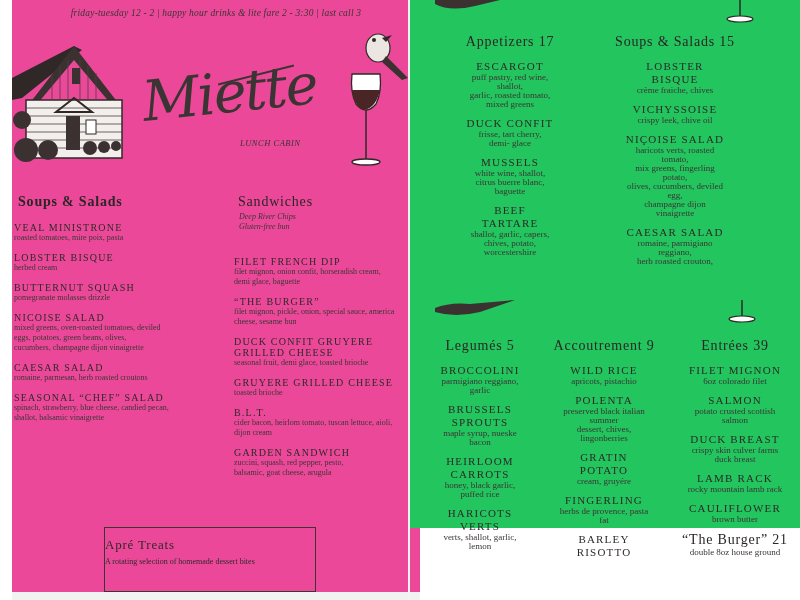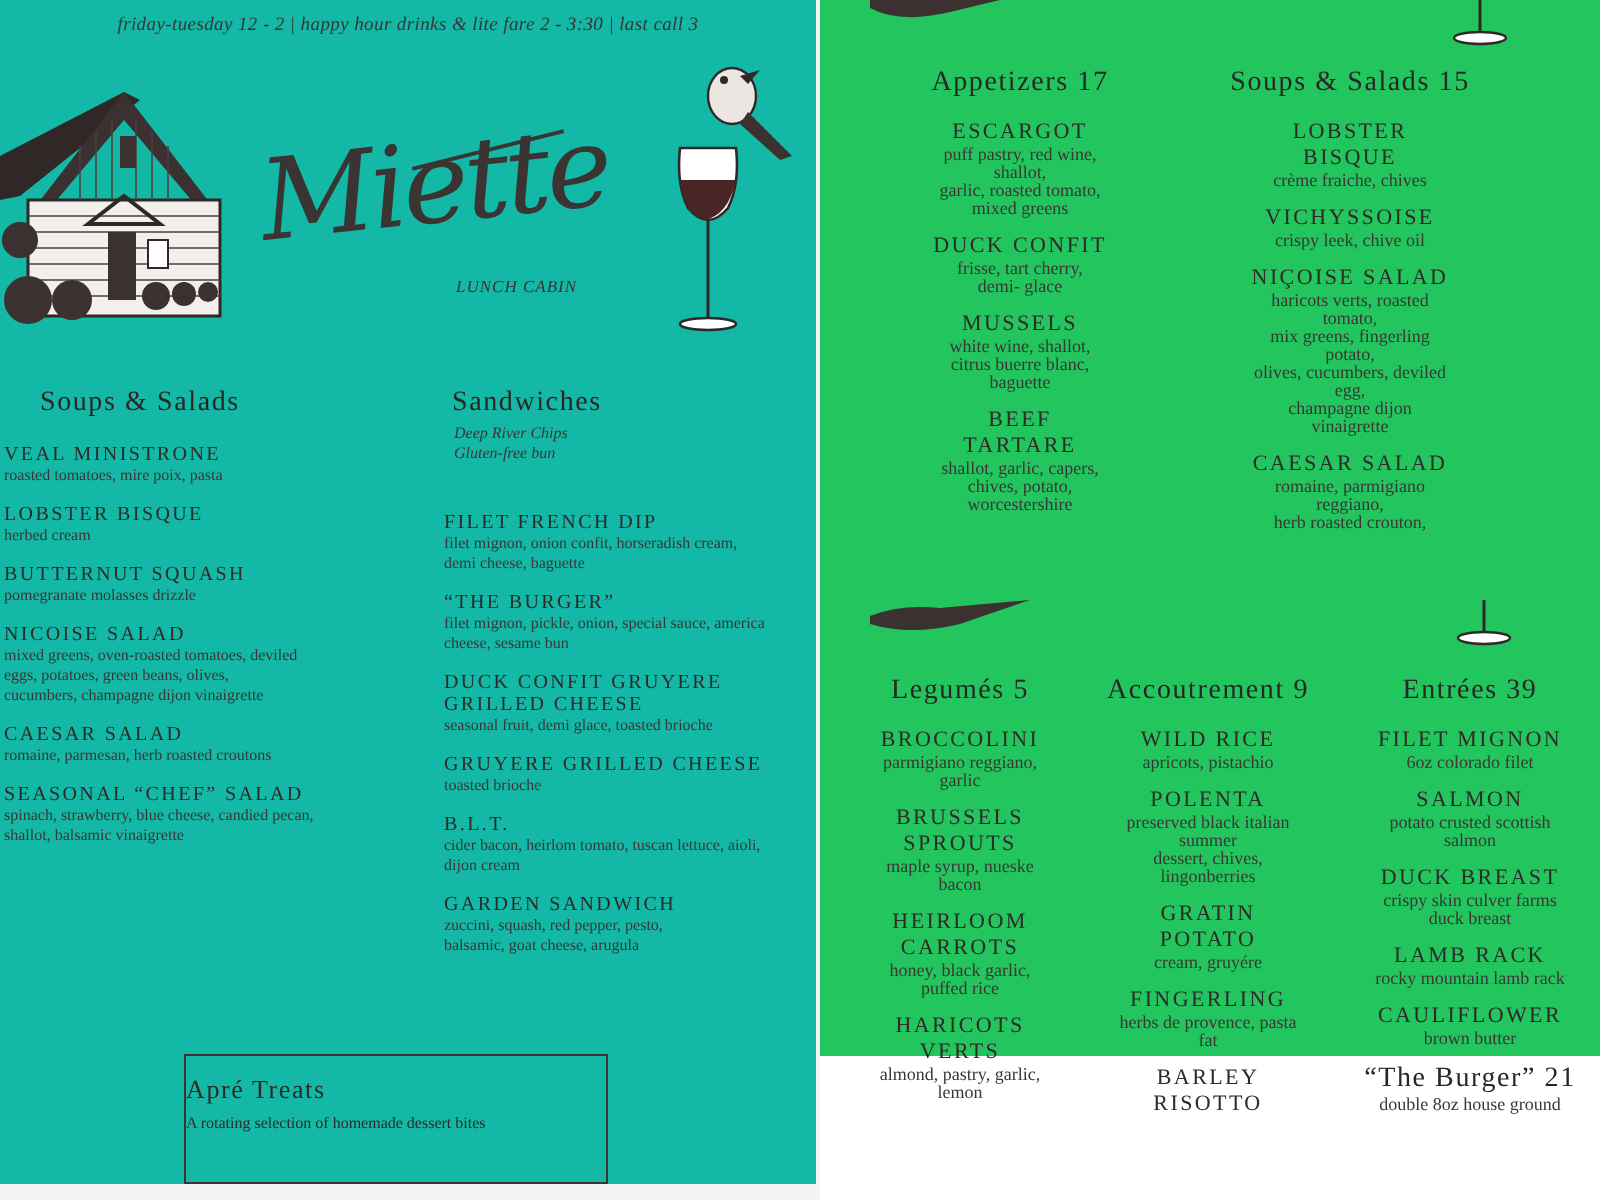--- a/index.html
+++ b/index.html
@@ -1,37 +1,37 @@
 <!DOCTYPE html>
 <html><head>
 <meta charset="utf-8">
 <style>
   * { box-sizing: border-box; margin: 0; padding: 0; }
   html, body { width: 800px; height: 600px; overflow: hidden; background: #ffffff; }
   body { position: relative; font-family: "Liberation Serif", "DejaVu Serif", serif; color: #2e2a28; }
 
-  .page-left { position: absolute; left: 0; top: 0; width: 408px; height: 600px; background: #14b8a6; }
+  .page-left { position: absolute; left: 12px; top: 0; width: 408px; height: 600px; background: #ec4899; }
   .page-right { position: absolute; left: 410px; top: 0; width: 390px; height: 528px; background: #22c55e; }
   .divider { position: absolute; left: 408px; top: 0; width: 2px; height: 600px; background: #f4f4f4; }
   .bottom-strip { position: absolute; left: 0; top: 592px; width: 408px; height: 8px; background: #f2f2f2; }
 
   .hours { position: absolute; top: 8px; left: 0; width: 408px; text-align: center; font-style: italic; font-size: 9.5px; letter-spacing: 0.2px; color: #3a3533; }
 
   .cabin { position: absolute; left: 0; top: 38px; width: 120px; height: 130px; }
   .logo { position: absolute; left: 130px; top: 60px; font-family: "DejaVu Serif", serif; font-style: italic; font-size: 56px; color: #3a3433; letter-spacing: -2px; transform: rotate(-6deg); }
   .logo-bar { position: absolute; left: 205px; top: 74px; width: 78px; height: 2px; background: #3a3433; transform: rotate(-14deg); }
   .subtitle { position: absolute; left: 228px; top: 138px; font-style: italic; font-size: 8.5px; letter-spacing: 0.5px; color: #3a3433; }
   .bird-glass { position: absolute; left: 328px; top: 30px; width: 75px; height: 145px; }
 
   .sec-title { font-size: 14px; letter-spacing: 0.8px; color: #2a2625; }
   .item-name { font-size: 10px; letter-spacing: 1.2px; color: #2e2a28; }
   .item-desc { font-size: 8px; line-height: 10px; color: #3b3635; }
 
   .col-soups { position: absolute; left: 2px; top: 194px; width: 205px; }
-  .col-soups .sec-title { margin-left: 18px; margin-bottom: 12px; }
+  .col-soups .sec-title { margin-left: 4px; margin-bottom: 12px; font-weight: bold; }
   .col-soups .item { margin-bottom: 9px; }
 
   .col-sand { position: absolute; left: 222px; top: 194px; width: 186px; }
   .col-sand .sec-title { margin-left: 4px; margin-bottom: 2px; }
   .col-sand .note { font-style: italic; font-size: 8px; line-height: 10px; margin-left: 5px; color: #3b3635; }
   .col-sand .items { margin-top: 24px; }
   .col-sand .item { margin-bottom: 9px; white-space: nowrap; }
 
   .treats { position: absolute; left: 92px; top: 527px; width: 212px; height: 65px; border: 1.5px solid #3a3433; }
   .treats .t-title { font-size: 13px; margin-top: 9px; letter-spacing: 0.8px; }
@@ -125,21 +125,21 @@
   </div>
 
   <div class="col-sand">
     <div class="sec-title">Sandwiches</div>
     <div class="note">Deep River Chips</div>
     <div class="note">Gluten-free bun</div>
     <div class="items">
       <div class="item">
         <div class="item-name">FILET FRENCH DIP</div>
         <div class="item-desc">filet mignon, onion confit, horseradish cream,</div>
-        <div class="item-desc">demi cheese, baguette</div>
+        <div class="item-desc">demi glace, baguette</div>
       </div>
       <div class="item">
         <div class="item-name">“THE BURGER”</div>
         <div class="item-desc">filet mignon, pickle, onion, special sauce, america</div>
         <div class="item-desc">cheese, sesame bun</div>
       </div>
       <div class="item">
         <div class="item-name">DUCK CONFIT GRUYERE</div>
         <div class="item-name">GRILLED CHEESE</div>
         <div class="item-desc">seasonal fruit, demi glace, toasted brioche</div>
@@ -256,21 +256,21 @@
       <div class="item-desc">maple syrup, nueske</div>
       <div class="item-desc">bacon</div>
     </div>
     <div class="item">
       <div class="item-name" style="width:70px;margin:0 auto;">HEIRLOOM CARROTS</div>
       <div class="item-desc">honey, black garlic,</div>
       <div class="item-desc">puffed rice</div>
     </div>
     <div class="item">
       <div class="item-name" style="width:70px;margin:0 auto;font-family:Liberation Serif, serif;">HARICOTS VERTS</div>
-      <div class="item-desc">almond, pastry, garlic,</div>
+      <div class="item-desc">verts, shallot, garlic,</div>
       <div class="item-desc">lemon</div>
     </div>
   </div>
 
   <div class="rp-col" style="left:134px;top:338px;width:120px;">
     <div class="sec-title">Accoutrement  9</div>
     <div class="item">
       <div class="item-name">WILD RICE</div>
       <div class="item-desc">apricots, pistachio</div>
     </div>

